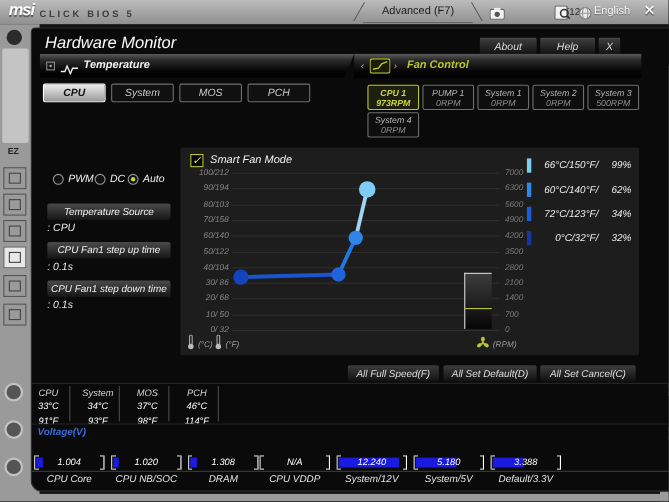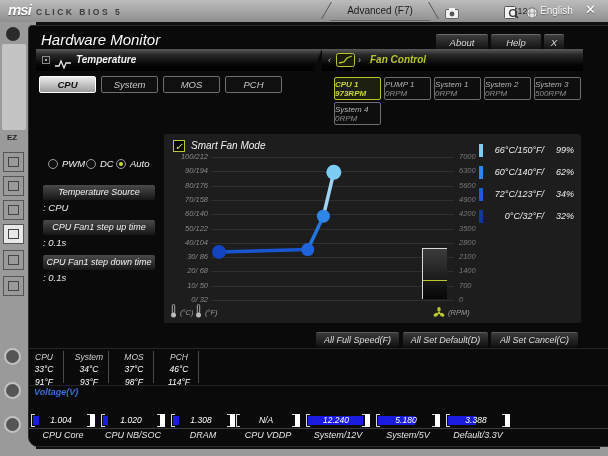--- a/index.html
+++ b/index.html
@@ -54,21 +54,21 @@
   .sq-ic::after{content:"";position:absolute;left:2px;top:2px;width:2px;height:2px;background:#aaa;}
   .arr{position:absolute;top:6px;font-size:9px;color:#bbb;}
 
   .tab{position:absolute;top:0;width:57px;height:17px;border:1px solid #6e6e6e;background:#101010;
     color:#c8c8c8;font-size:9.5px;text-align:center;line-height:15px;border-radius:2px;}
   .tab.active{background:linear-gradient(#ececec,#9a9a9a);color:#111;border-color:#fff;font-weight:bold;}
   #temp-tabs{position:absolute;left:0;top:50px;width:100%;height:18px;}
 
   #fan-grid{position:absolute;left:305px;top:51px;width:250px;height:50px;}
   .fan-btn{position:absolute;width:47px;height:23px;border:1px solid #6e6e6e;border-radius:2px;
-    background:#0e0e0e;}
+    background:#0e0e0e;text-align:center;}
   .fan-btn .fn{display:block;font-size:8px;color:#b4b4b4;margin-top:2px;}
   .fan-btn .fr{display:block;font-size:8px;color:#8e8e8e;}
   .fan-btn.active{border-color:#b9c624;background:#1d1f10;}
   .fan-btn.active .fn,.fan-btn.active .fr{color:#ccd83a;font-weight:bold;}
 
   
   .radio-item{position:absolute;top:128px;height:12px;}
   .r0{left:19px;} .r1{left:57px;} .r2{left:87px;}
   .radio{display:inline-block;width:10px;height:10px;border-radius:50%;border:1px solid #999;background:#101010;vertical-align:middle;position:relative;}
   .radio.sel::after{content:"";position:absolute;left:2px;top:2px;width:4px;height:4px;border-radius:50%;background:#c8d830;}
@@ -105,21 +105,21 @@
 
   
   .bottom-info{position:absolute;left:0;top:322px;width:100%;height:99px;border-top:1px solid #262626;}
   .tt-col{position:absolute;width:40px;text-align:center;}
   .tt-name{font-size:8.5px;color:#cfcfcf;}
   .tt-c,.tt-f{font-size:8.5px;color:#fff;}
   .tt-c{margin-top:2px;} .tt-f{margin-top:3px;}
   .tt-sep{position:absolute;top:2px;width:1px;height:32px;background:#4a4a4a;}
   .volt-line{position:absolute;left:0;top:36px;width:100%;height:1px;background:#222;}
   .volt-title{position:absolute;left:5px;top:38px;font-size:9px;font-weight:bold;color:#3b6bd6;}
-  .gauge{position:absolute;top:65px;width:64px;height:13px;border-left:1px solid #d8d8d8;border-right:5px solid #ffffff;}
+  .gauge{position:absolute;top:65px;width:64px;height:13px;border-left:1px solid #d8d8d8;border-right:1px solid #ffffff;}
   .gauge::before{content:"";position:absolute;left:0;top:0;width:100%;height:1px;
     background:linear-gradient(90deg,#d8d8d8 3px,transparent 3px,transparent calc(100% - 3px),#d8d8d8 calc(100% - 3px));}
   .gauge::after{content:"";position:absolute;left:0;bottom:0;width:100%;height:1px;
     background:linear-gradient(90deg,#d8d8d8 3px,transparent 3px,transparent calc(100% - 3px),#d8d8d8 calc(100% - 3px));}
   .gbar{position:absolute;left:1px;top:2px;height:9px;background:#1b1be0;}
   .gval{position:absolute;left:0;top:0;width:100%;font-size:8.5px;color:#fff;text-align:center;line-height:13px;}
   .g-underline{position:absolute;left:0;top:79px;width:100%;height:1px;background:#3a3a3a;}
   .glabel{position:absolute;top:81px;width:80px;font-size:9px;color:#e4e4e4;text-align:center;}
 </style>
 </head>
@@ -264,21 +264,21 @@
       <div class="cb">✓</div>
       <div class="cb-lbl">Smart Fan Mode</div>
       <div id="tick-layer">
           <div class="gline" style="top: 23px;"></div>
           <div class="ltick" style="top: 18px;">100/212</div>
           <div class="rtick" style="top: 18px;">7000</div>
           <div class="gline" style="top: 37.3px;"></div>
           <div class="ltick" style="top: 32.3px;">90/194</div>
           <div class="rtick" style="top: 32.3px;">6300</div>
           <div class="gline" style="top: 51.6px;"></div>
-          <div class="ltick" style="top: 46.6px;">80/176</div>
+          <div class="ltick" style="top: 46.6px;">80/103</div>
           <div class="rtick" style="top: 46.6px;">5600</div>
           <div class="gline" style="top: 65.9px;"></div>
           <div class="ltick" style="top: 60.9px;">70/158</div>
           <div class="rtick" style="top: 60.9px;">4900</div>
           <div class="gline" style="top: 80.2px;"></div>
           <div class="ltick" style="top: 75.2px;">60/140</div>
           <div class="rtick" style="top: 75.2px;">4200</div>
           <div class="gline" style="top: 94.5px;"></div>
           <div class="ltick" style="top: 89.5px;">50/122</div>
           <div class="rtick" style="top: 89.5px;">3500</div>

